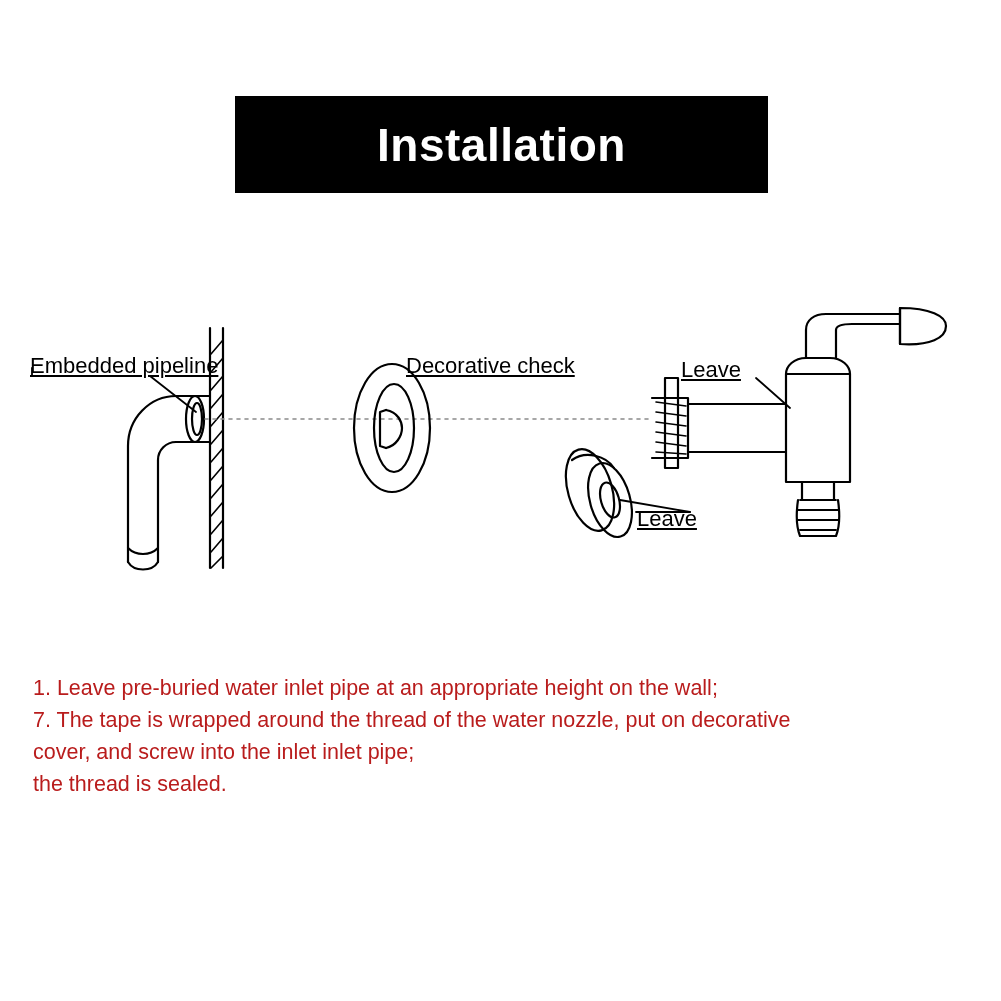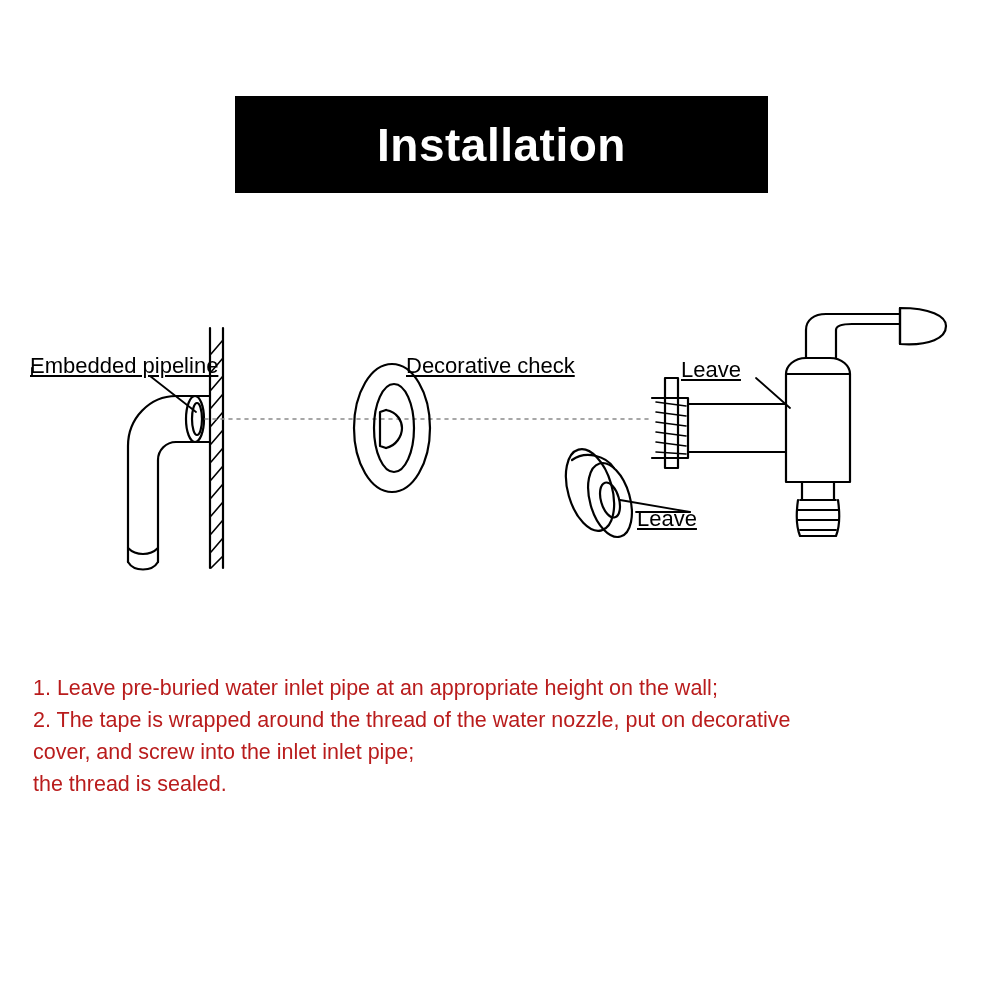--- a/index.html
+++ b/index.html
@@ -201,18 +201,18 @@
     </svg>
   </div>
 
   <div class="lbl lbl-embedded">Embedded pipeline</div>
   <div class="lbl lbl-cover">Decorative check</div>
   <div class="lbl lbl-faucet">Leave</div>
   <div class="lbl lbl-tape">Leave</div>
 
   <div class="instructions">
     <div class="line">1. Leave pre-buried water inlet pipe at an appropriate height on the wall;</div>
-    <div class="line">2. The tape is wrapped around the thread of the water nozzle, put on decorative</div>
+    <div class="line">7. The tape is wrapped around the thread of the water nozzle, put on decorative</div>
     <div class="line">cover, and screw into the inlet inlet pipe;</div>
     <div class="line">the thread is sealed.</div>
   </div>
 
 </div>
 
 </body></html>

